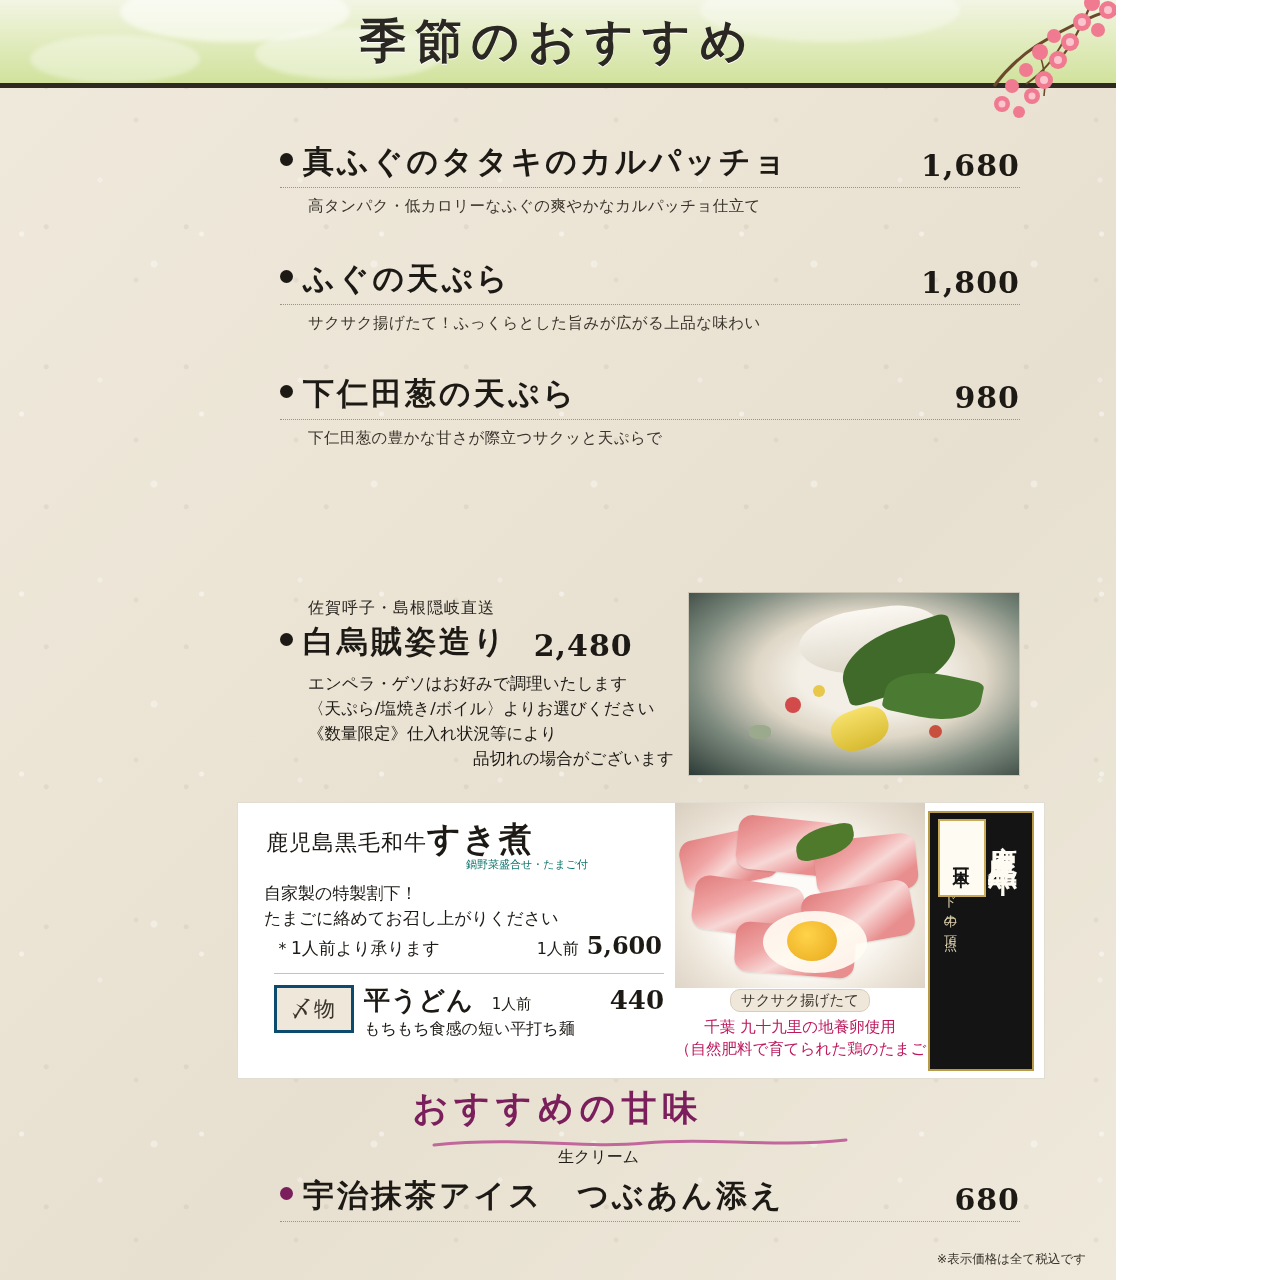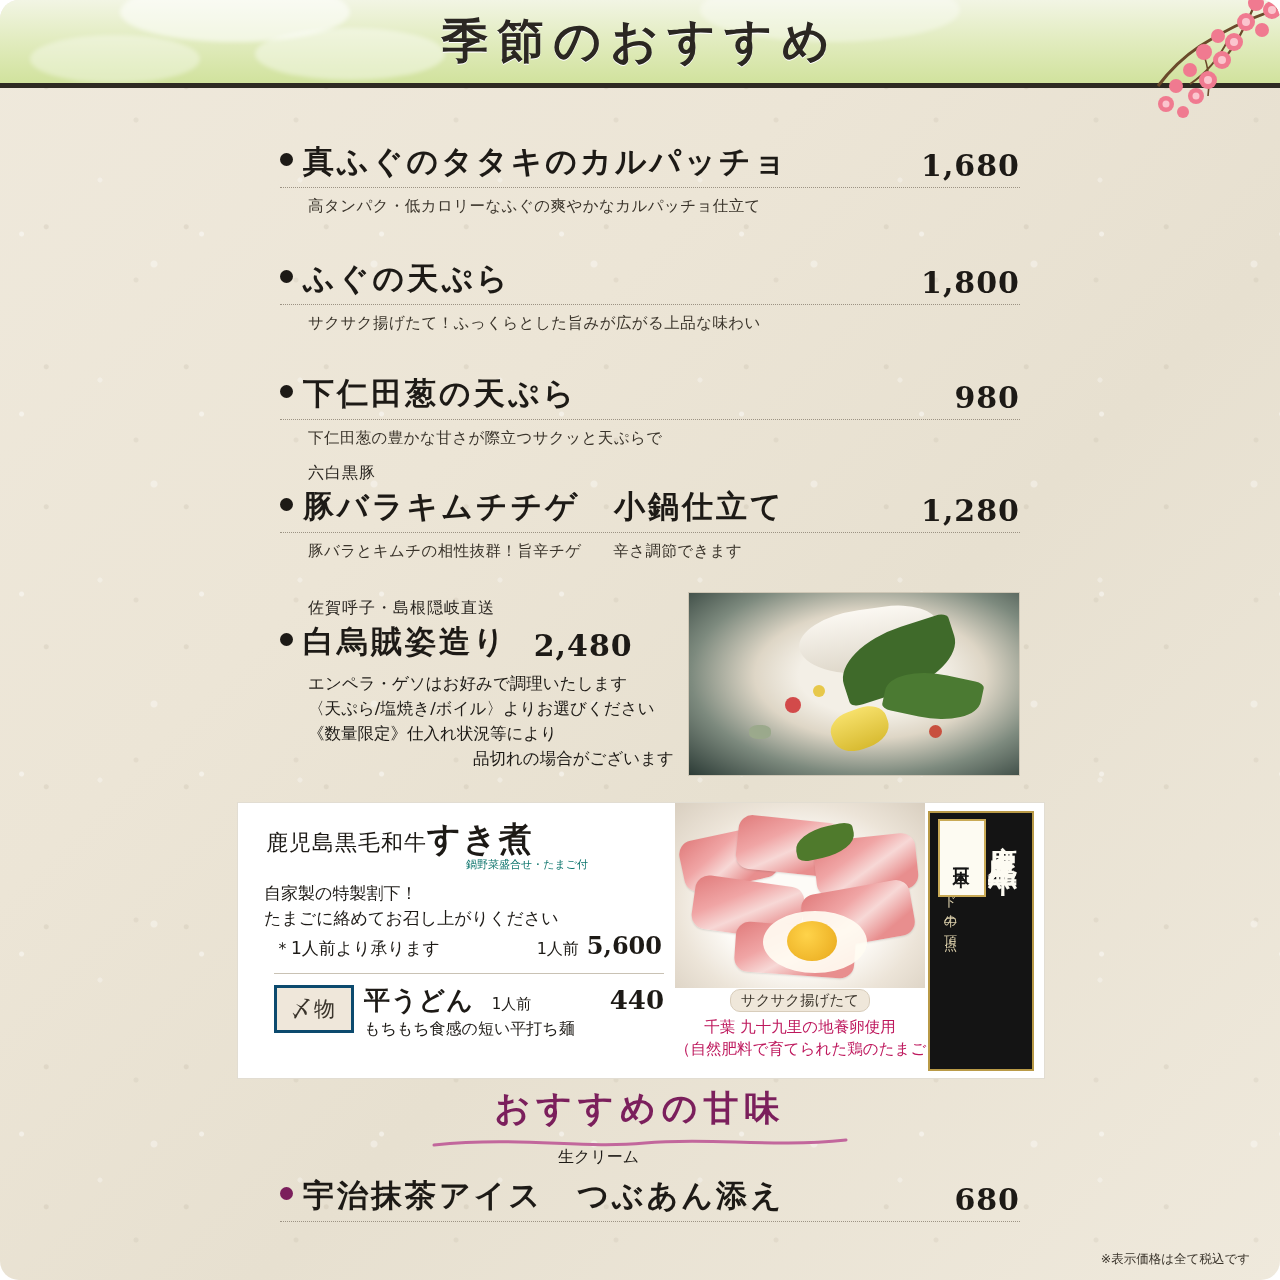--- a/index.html
+++ b/index.html
@@ -8,25 +8,24 @@
   }
   body {
     width: 1280px;
     height: 1280px;
     background: #ffffff;
     font-family: "Liberation Sans", sans-serif;
     overflow: hidden;
   }
   .page {
     position: relative;
-    width: 1280px;
+    width: 1116px;
     height: 1280px;
     background: linear-gradient(135deg, #efe9dc 0%, #ece5d6 35%, #e7e0d0 60%, #efe9dc 100%);
     overflow: hidden;
-    border-radius: 19px;
   }
   
   .page::before {
     content: "";
     position: absolute;
     inset: 0;
     background-image:
       radial-gradient(circle at 12% 30%, rgba(255,255,255,.55) 0 2px, transparent 3px),
       radial-gradient(circle at 33% 62%, rgba(180,170,150,.25) 0 2px, transparent 3px),
       radial-gradient(circle at 70% 20%, rgba(255,255,255,.45) 0 3px, transparent 4px),
@@ -529,29 +528,20 @@
 
     <div class="item" style="left:280px; top:280px; width:740px;">
       <div class="row">
         <div class="name"><span class="bullet"></span><span>下仁田葱の天ぷら</span></div>
         <div class="price">980</div>
       </div>
       <div class="rule"></div>
       <div class="desc">下仁田葱の豊かな甘さが際立つサクッと天ぷらで</div>
     </div>
 
-    <div class="item" style="left:280px; top:370px; width:740px;">
-      <div class="supra">六白黒豚</div>
-      <div class="row">
-        <div class="name"><span class="bullet"></span><span>豚バラキムチチゲ　小鍋仕立て</span></div>
-        <div class="price">1,280</div>
-      </div>
-      <div class="rule"></div>
-      <div class="desc">豚バラとキムチの相性抜群！旨辛チゲ　　辛さ調節できます</div>
-    </div>
 
     <div class="item" style="left:280px; top:505px; width:400px;">
       <div class="supra">佐賀呼子・島根隠岐直送</div>
       <div style="display:flex; align-items:flex-end;">
         <div class="name"><span class="bullet"></span><span>白烏賊姿造り</span></div>
         <div class="price" style="margin-left:26px;">2,480</div>
       </div>
       <div style="margin-top:8px; padding-left:28px; font-family:'DejaVu Sans','Liberation Sans',sans-serif; font-size:16.5px; line-height:25px; color:#1d1a16;">
         <div>エンペラ・ゲソはお好みで調理いたします</div>
         <div>〈天ぷら/塩焼き/ボイル〉よりお選びください</div>

